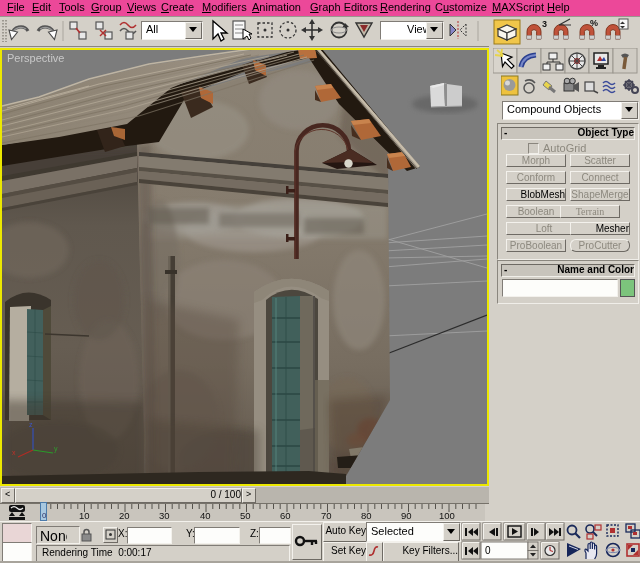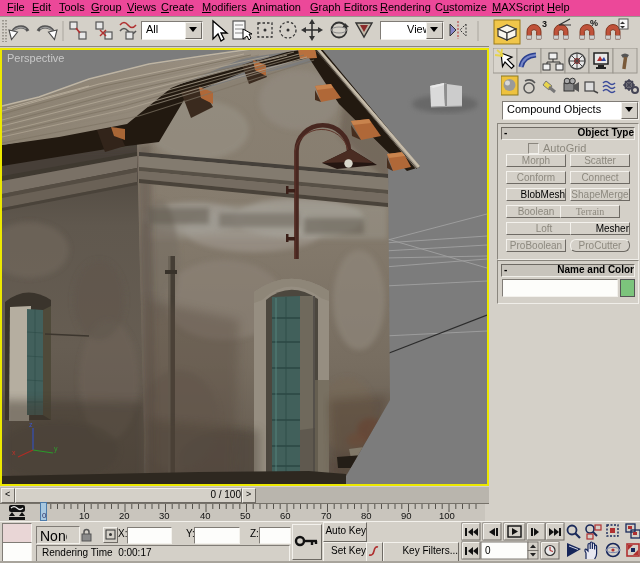--- a/index.html
+++ b/index.html
@@ -652,20 +652,26 @@
     </svg>
   </div>
 
   <div class="abs raised" style="left:323px;top:0px;width:42px;height:18px;">
       <div class="btxt" style="margin-top:2px;">Auto Key</div>
     </div>
   <div class="abs raised" style="left:323px;top:20px;width:42px;height:18px;">
       <div class="btxt" style="margin-top:2px;">Set Key</div>
     </div>
 
+  <div class="abs sunken" style="left:366px;top:0px;width:93px;height:18px;background:#fdfdfb;">
+    <div class="abs" style="left:4px;top:2px;font-size:11px;">Selected</div>
+    <div class="abs raised" style="right:0;top:0;width:15px;height:16px;">
+        <div class="abs" style="left:3px;top:5px;width:0;height:0;border:4px solid transparent;border-top:5px solid #000;"></div>
+      </div>
+  </div>
 
   <div class="abs raised" style="left:366px;top:20px;width:15px;height:18px;">
     <svg width="13" height="16" style="margin:0;">
         <path d="M2,12 q4,1 5,-4 t4,-4" fill="none" stroke="#b03030" stroke-width="1.6"></path>
       </svg>
   </div>
   <div class="abs raised" style="left:383px;top:20px;width:74px;height:18px;">
       <div class="btxt" style="margin-top:2px;">Key Filters...</div>
     </div>
 

